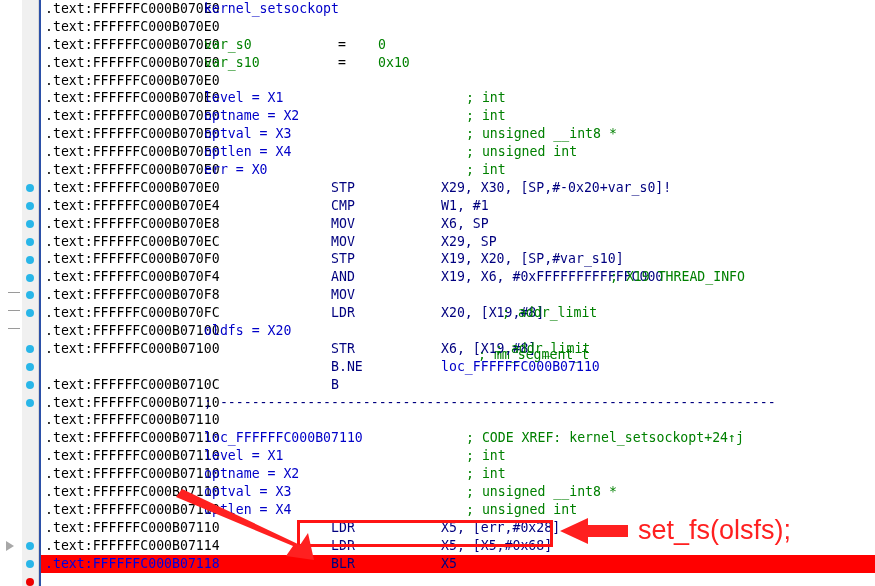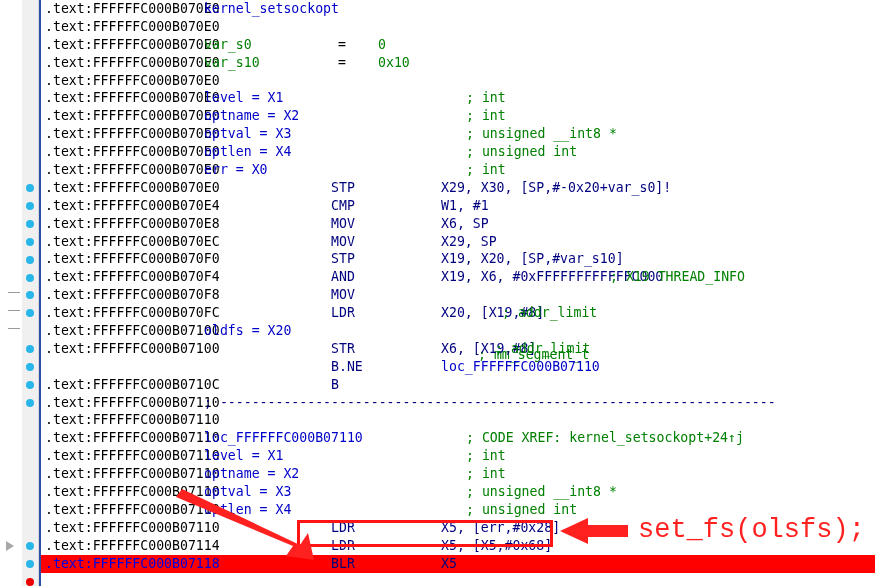--- a/index.html
+++ b/index.html
@@ -113,21 +113,21 @@
   
   .overlay {
     position: absolute;
     left: 0; top: 0;
     width: 875px; height: 586px;
     pointer-events: none;
   }
   .annot-text {
     position: absolute;
     color: #ff2020;
-    font-family: Liberation Mono, monospace;
+    font-family: Liberation Sans, sans-serif;
     font-size: 27px;
     font-weight: 400;
     white-space: nowrap;
   }
   .redbox {
     position: absolute;
     border: 3px solid #ff1414;
     background: transparent;
   }
 </style>

